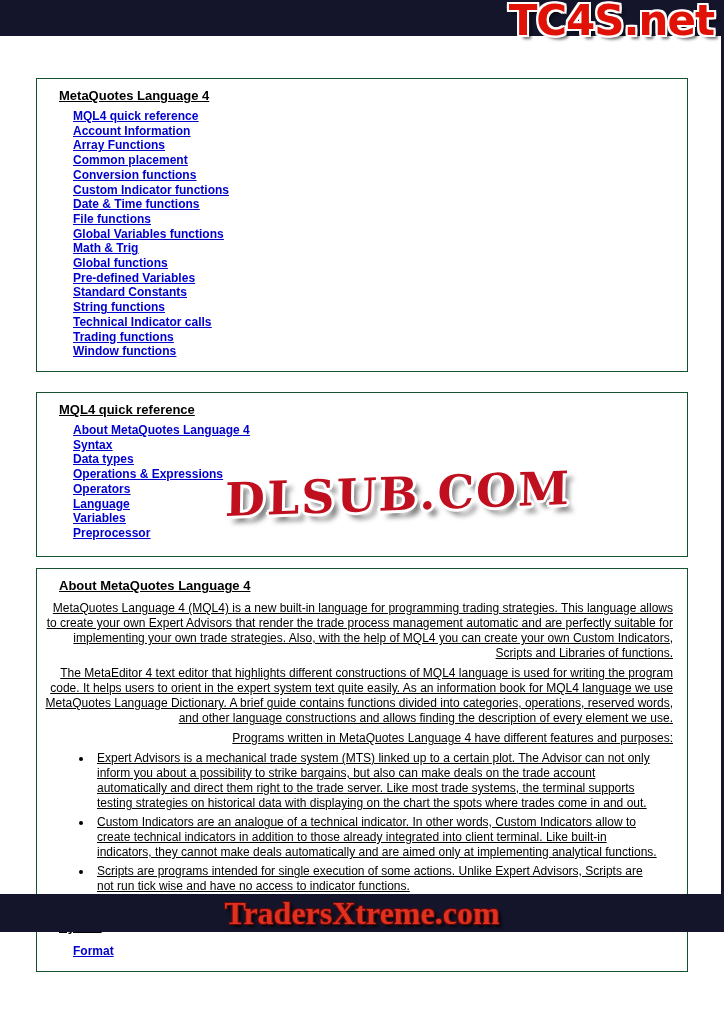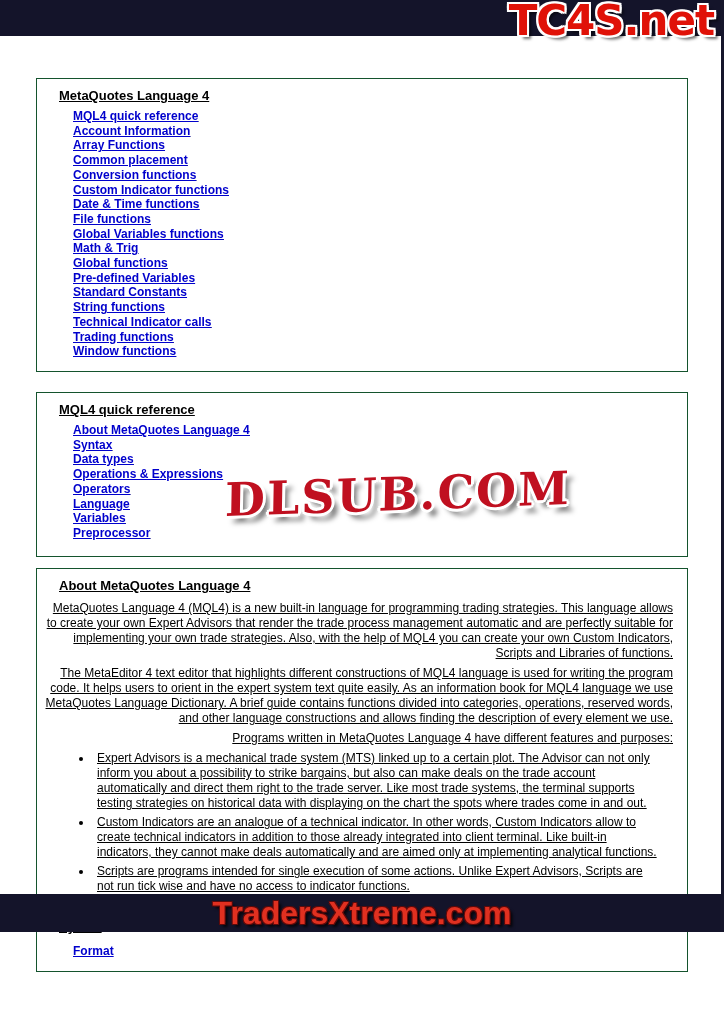--- a/index.html
+++ b/index.html
@@ -32,21 +32,21 @@
     white-space:nowrap;
   }
 
   
   .bottombar {
     position:absolute; bottom:0; left:0; width:724px; height:38px;
     background:#14142a;
   }
   .logo-bottom {
     width:100%; text-align:center; line-height:38px;
-    font-family:Liberation Sans, sans-serif;
+    font-family:Liberation Serif, serif;
     font-weight:bold; font-size:32px;
     color:#e03020;
     text-shadow:
       -1px -1px 0 #5e0a0a, 1px -1px 0 #5e0a0a, -1px 1px 0 #5e0a0a, 1px 1px 0 #5e0a0a,
       3px 3px 3px rgba(0,0,0,0.8);
     white-space:nowrap;
   }
 
   
   .box {

